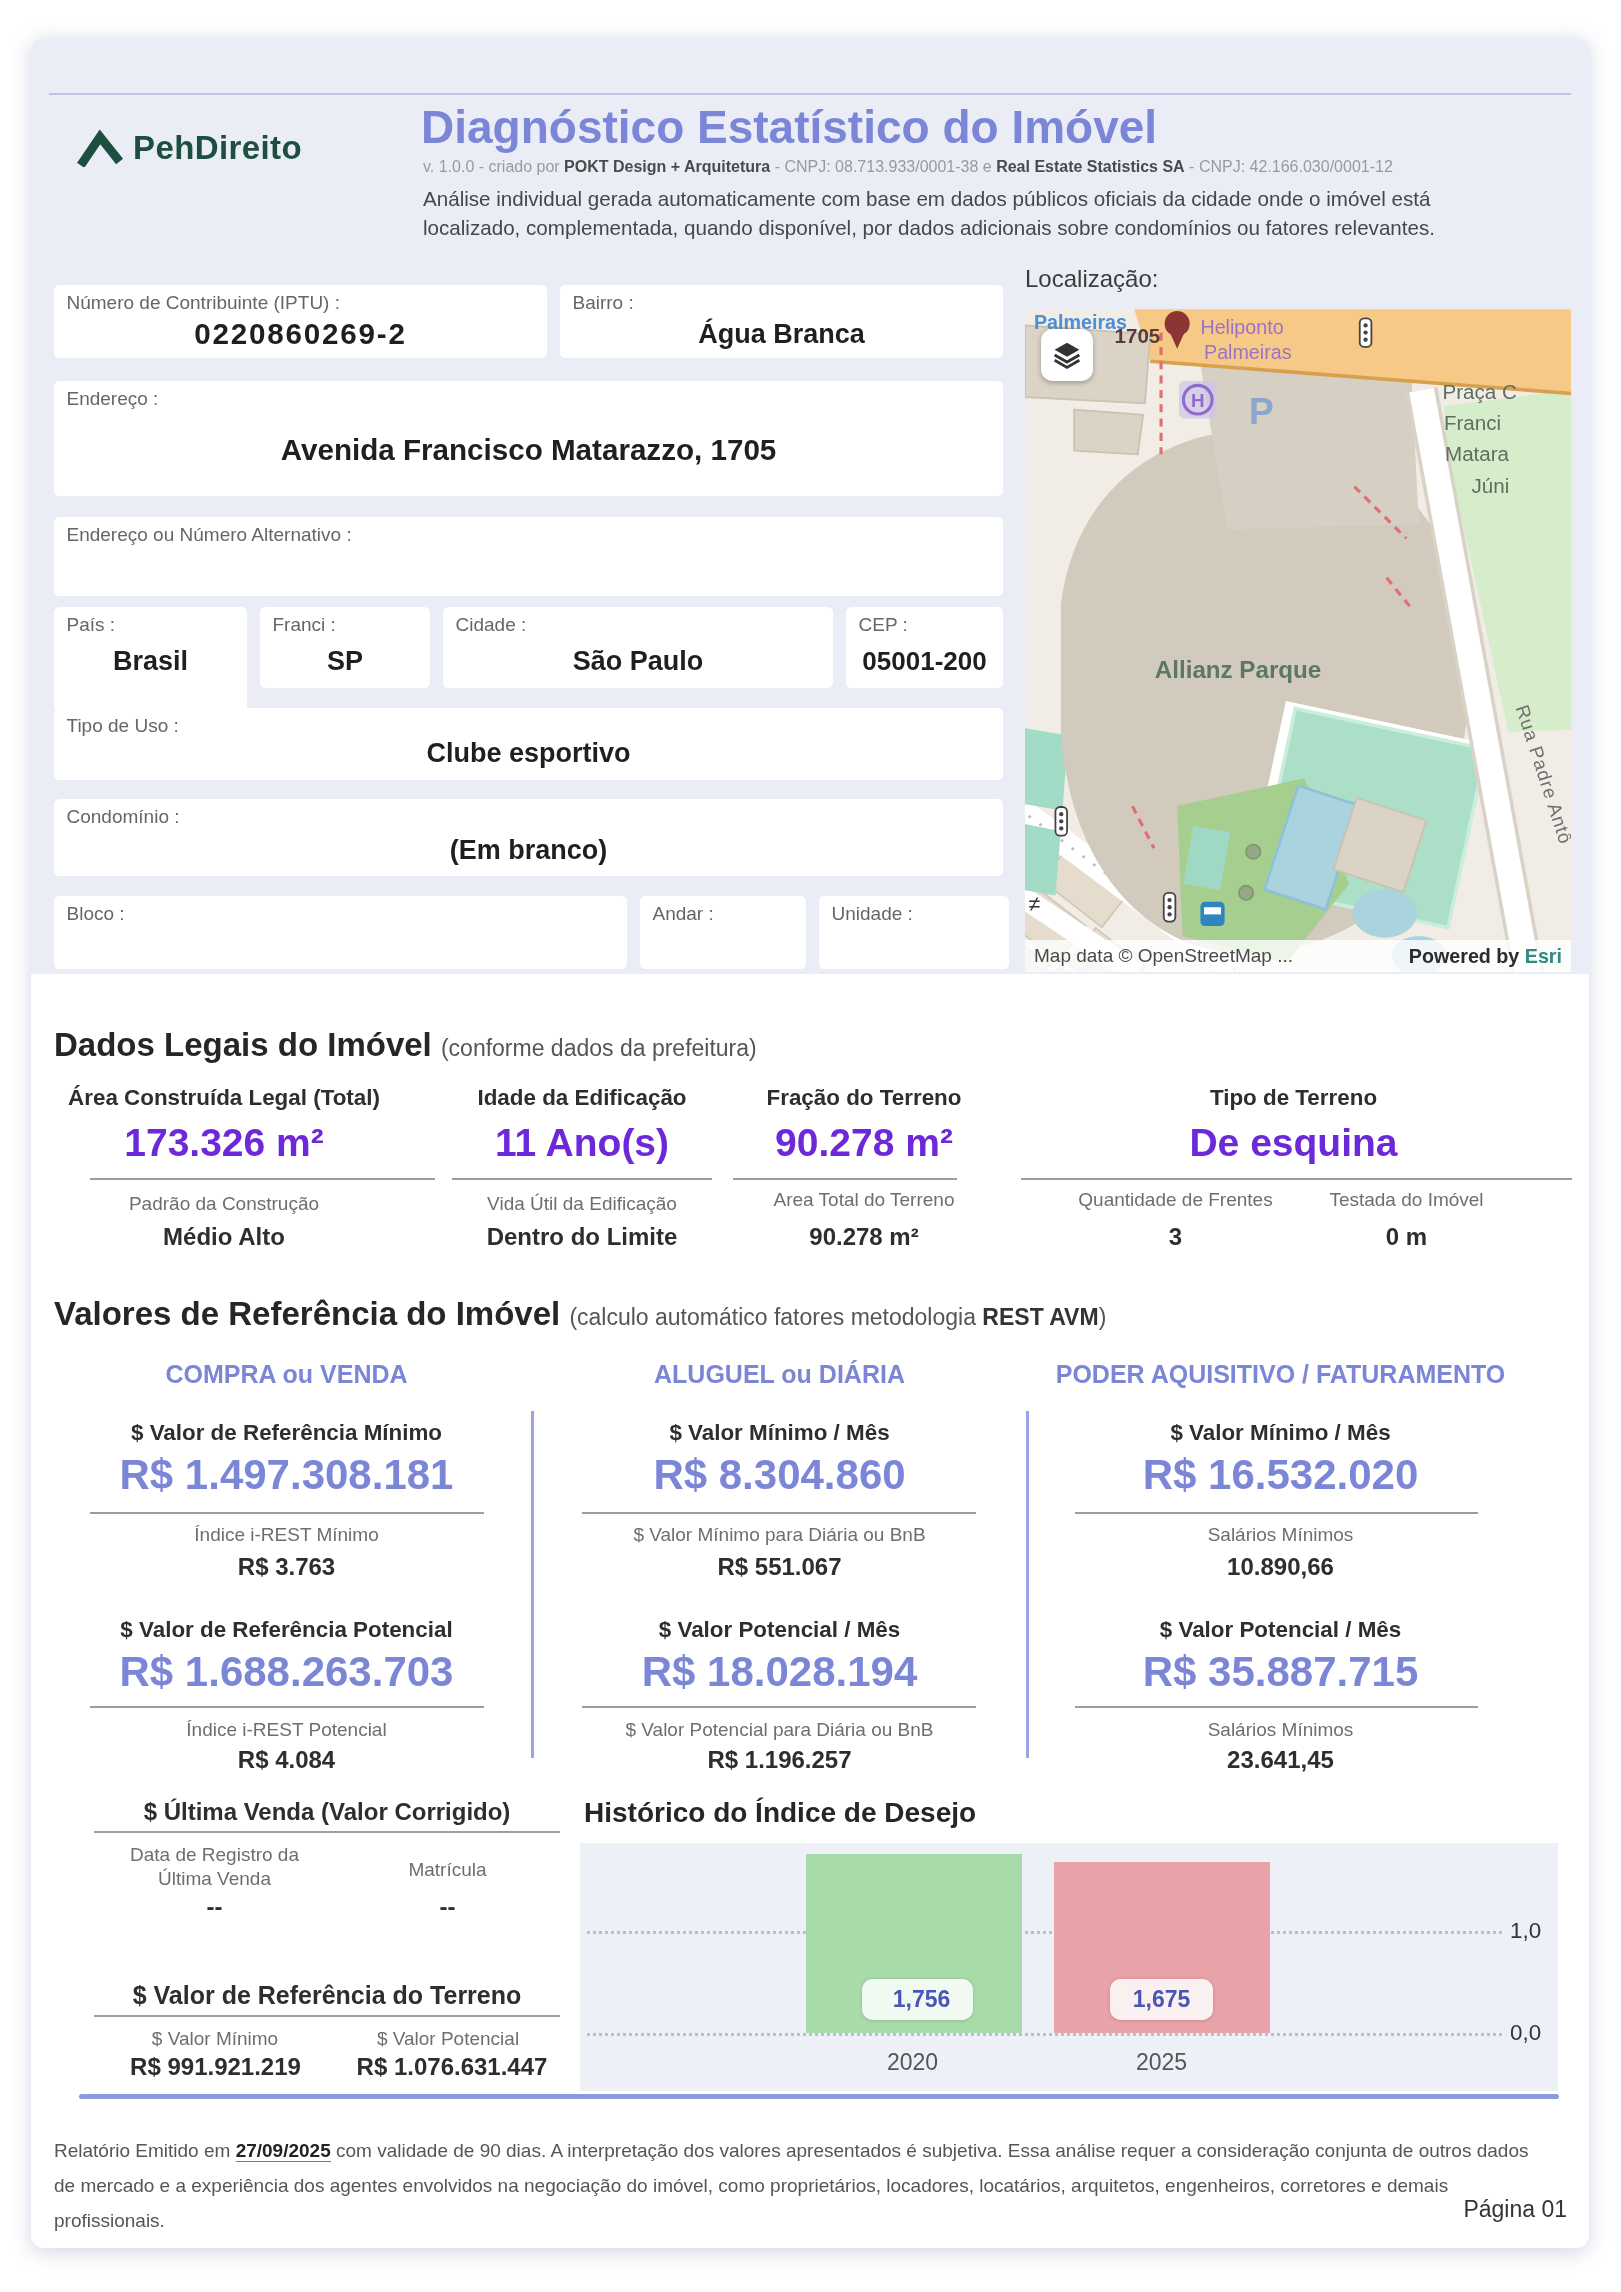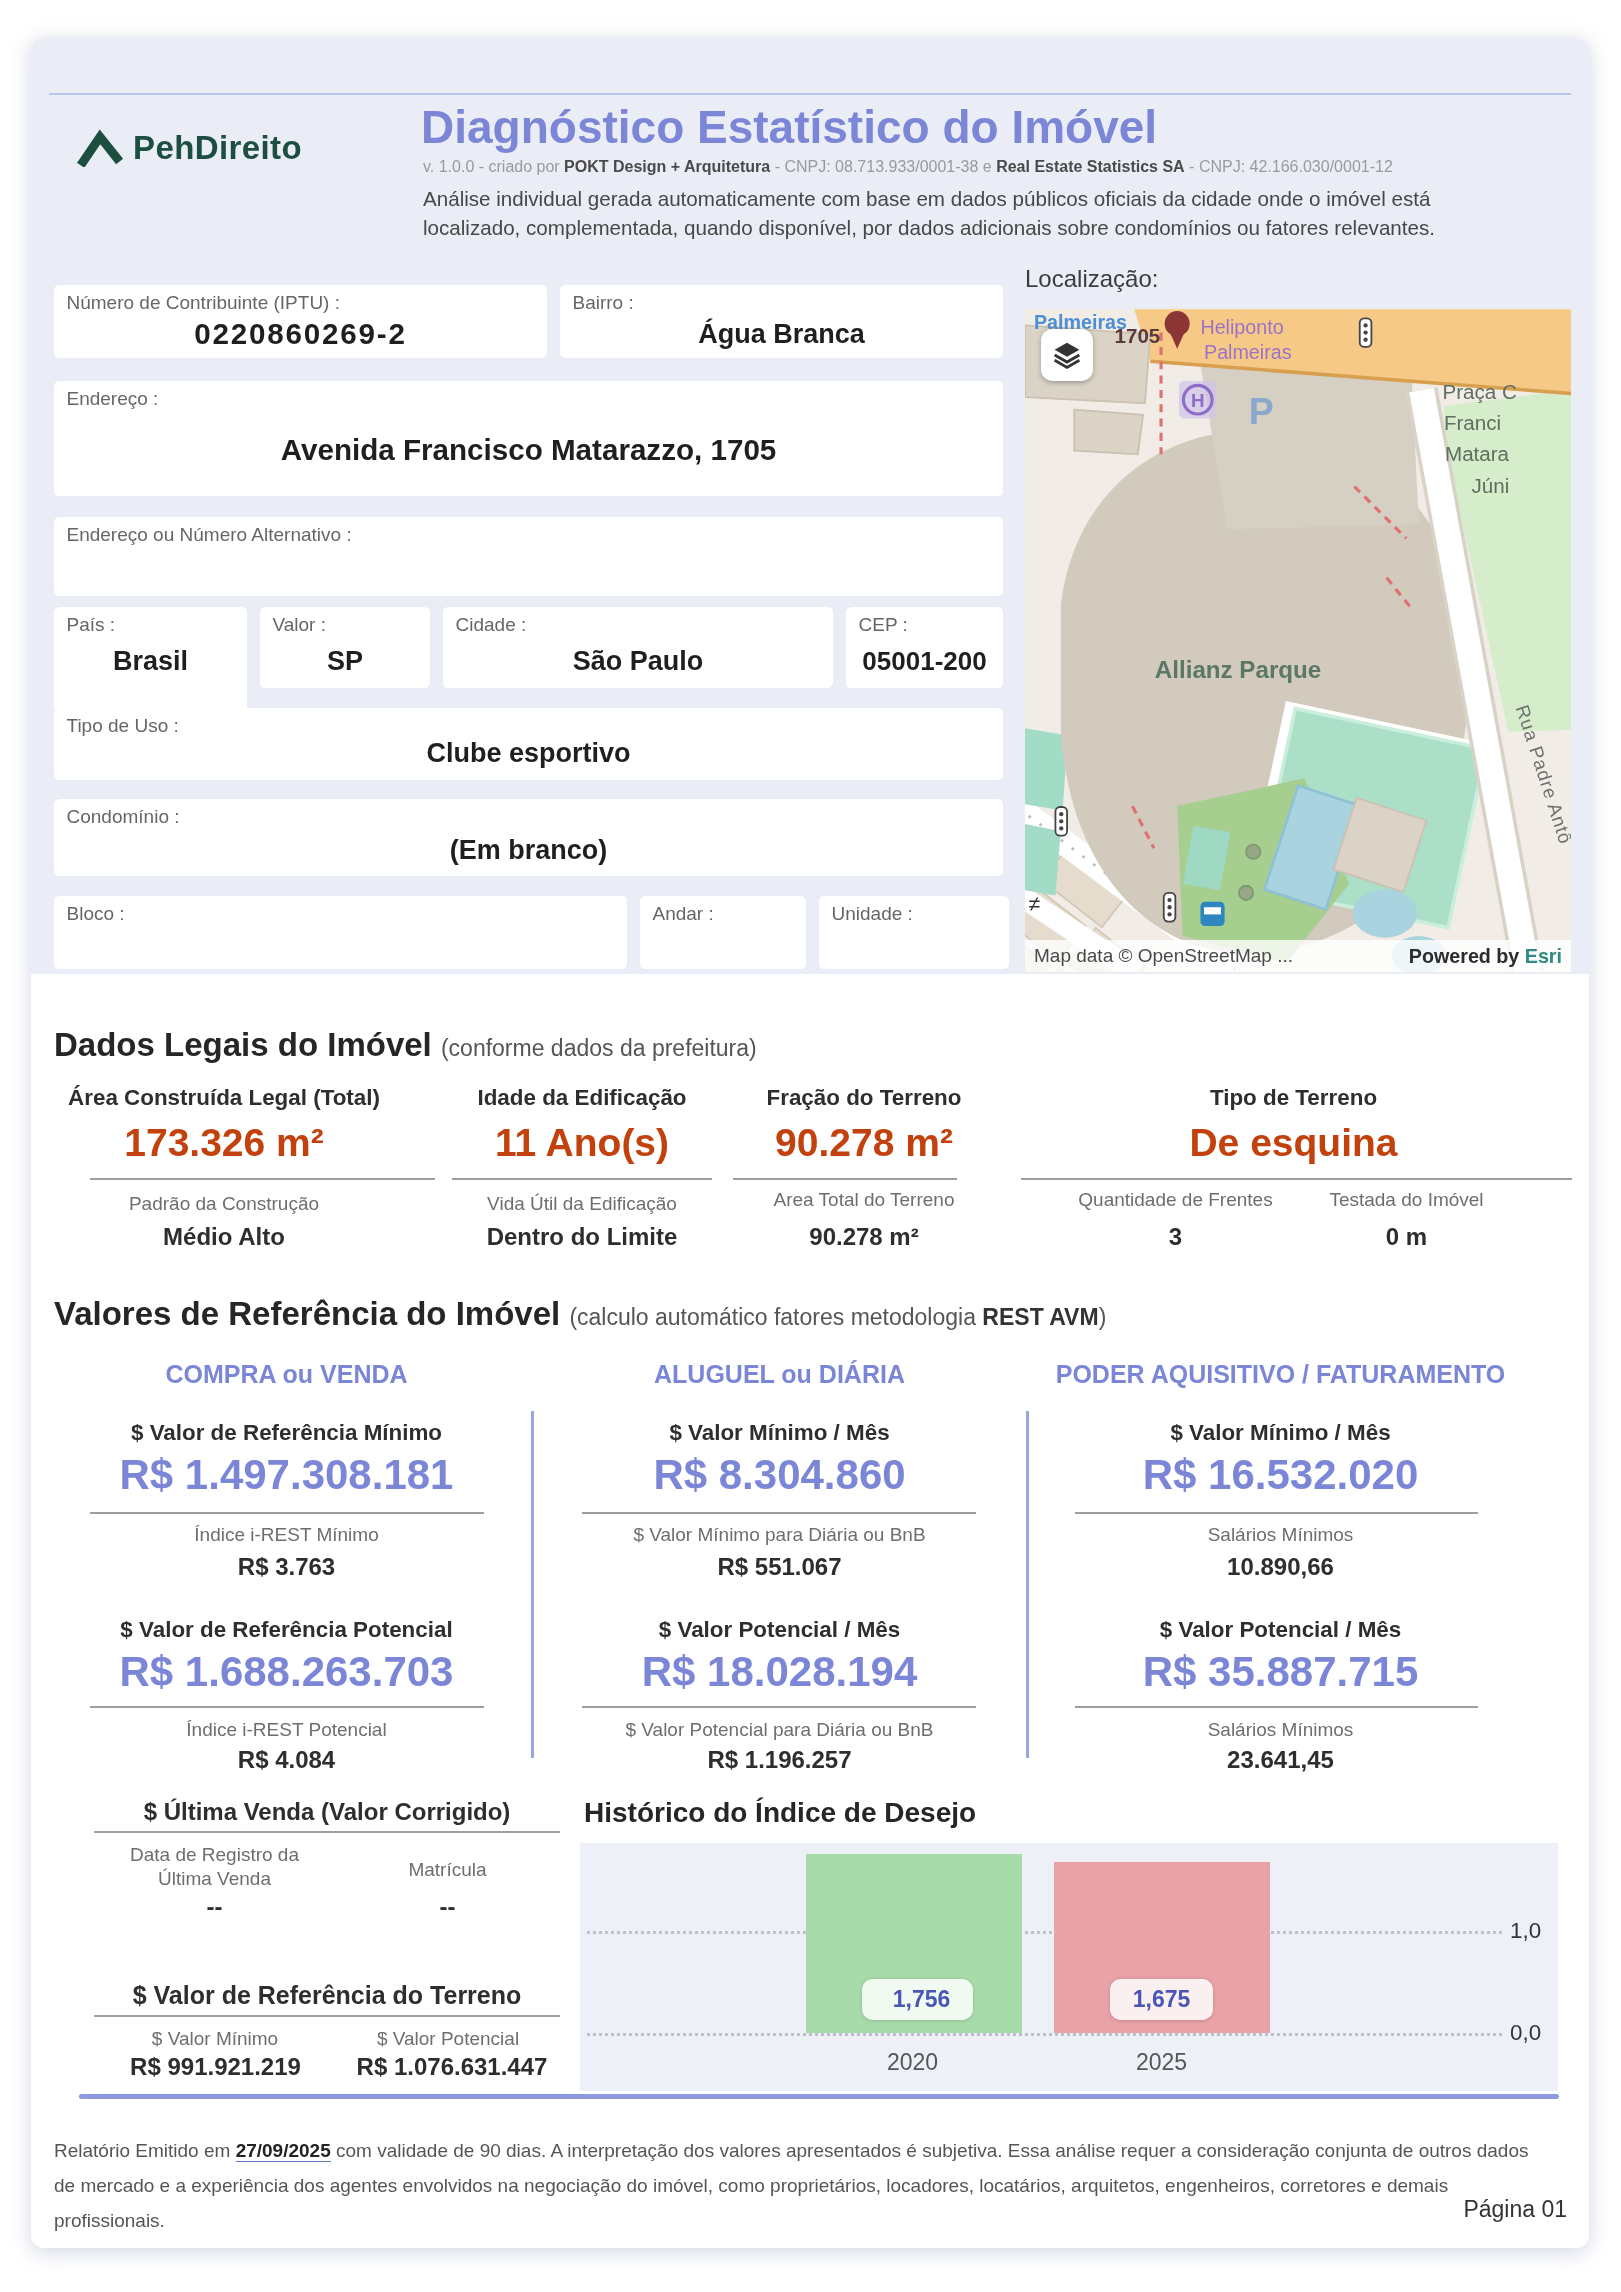--- a/index.html
+++ b/index.html
@@ -23,21 +23,21 @@
   .map{position:absolute;left:1025px;top:309px;width:546px;height:663px;overflow:hidden;background:#F1EDE6;}
   .layers-btn{position:absolute;left:16px;top:19.7px;width:52px;height:52px;background:#fff;border-radius:11.6px;box-shadow:0 1.8px 5.4px rgba(0,0,0,.28);display:flex;align-items:center;justify-content:center;}
   .attr-bar{position:absolute;left:0;right:0;bottom:0;height:32px;background:rgba(255,255,255,.80);display:flex;align-items:center;justify-content:space-between;padding:0 9px;}
   .attr-left{font-size:19px;color:#4a4a4a;}
   .attr-right{font-size:19.7px;color:#2b2b2b;font-weight:bold;}
   .esri{color:#2E8B84;font-weight:bold;}
   
   .sec-title{position:absolute;font-size:33px;font-weight:bold;color:#262626;}
   .sec-sub{font-size:23px;font-weight:normal;color:#555;}
   .lab{position:absolute;text-align:center;font-size:22.4px;font-weight:bold;color:#2e2e2e;}
-  .bigval{position:absolute;text-align:center;font-size:39px;font-weight:bold;color:#c2410c;}
+  .bigval{position:absolute;text-align:center;font-size:39px;font-weight:bold;color:#6d28d9;}
   .bigval2{position:absolute;text-align:center;font-size:42px;font-weight:bold;color:#7B86D7;}
   .rule{position:absolute;height:0;border-top:2.7px solid #9E9E9E;}
   .sublab{position:absolute;text-align:center;font-size:19px;color:#6e6e6e;}
   .subval{position:absolute;text-align:center;font-size:24px;font-weight:bold;color:#2e2e2e;}
   .vheader{position:absolute;text-align:center;font-size:25px;font-weight:bold;color:#7B86D7;}
   .vdiv{position:absolute;width:2.7px;background:#9AA5E4;}
   
   .chart-title{position:absolute;left:584px;top:1797px;font-size:28px;font-weight:bold;color:#262626;}
   .panel{position:absolute;left:580px;top:1843px;width:978px;height:248px;background:#EEF0F8;}
   .gridline{position:absolute;height:0;border-top:3.6px dotted #BDBDCB;}
@@ -83,21 +83,21 @@
   </div>
   <div class="fbox" style="left:54px;top:517px;width:949px;height:79px;">
     <span class="flabel">Endereço ou Número Alternativo :</span>
     <span class="fval" style="top:38px;"></span>
   </div>
   <div class="fbox" style="left:54px;top:607px;width:193px;height:104px;">
     <span class="flabel">País :</span>
     <span class="fval" style="top:39px;">Brasil</span>
   </div>
   <div class="fbox" style="left:260px;top:607px;width:170px;height:81px;">
-    <span class="flabel">Valor :</span>
+    <span class="flabel">Franci :</span>
     <span class="fval" style="top:39px;">SP</span>
   </div>
   <div class="fbox" style="left:443px;top:607px;width:390px;height:81px;">
     <span class="flabel">Cidade :</span>
     <span class="fval" style="top:39px;">São Paulo</span>
   </div>
   <div class="fbox" style="left:846px;top:607px;width:157px;height:81px;">
     <span class="flabel">CEP :</span>
     <span class="fval" style="top:39px;font-size:26px;">05001-200</span>
   </div>

